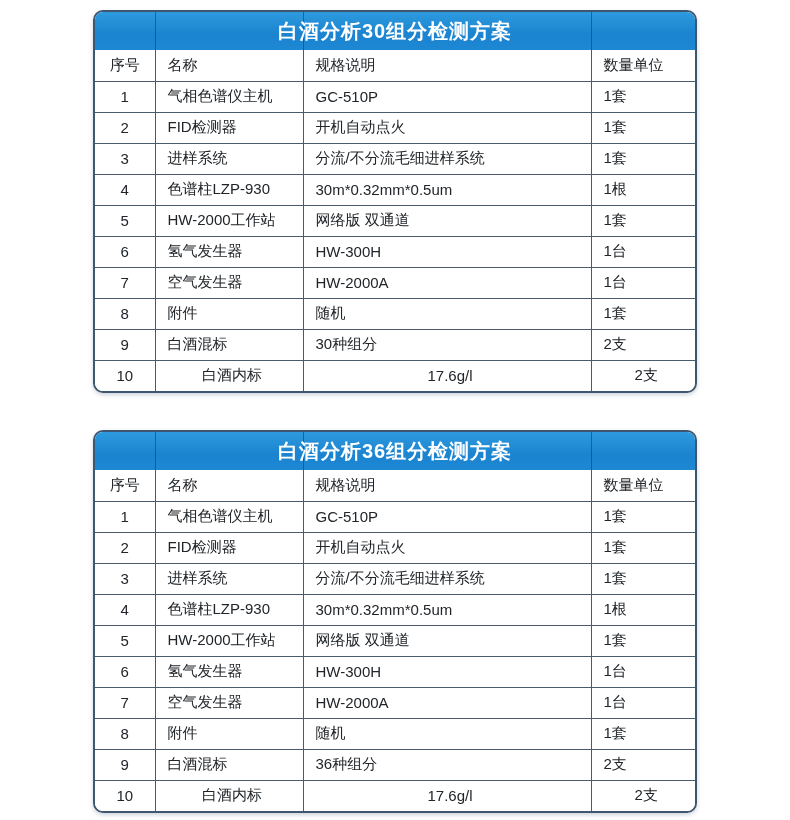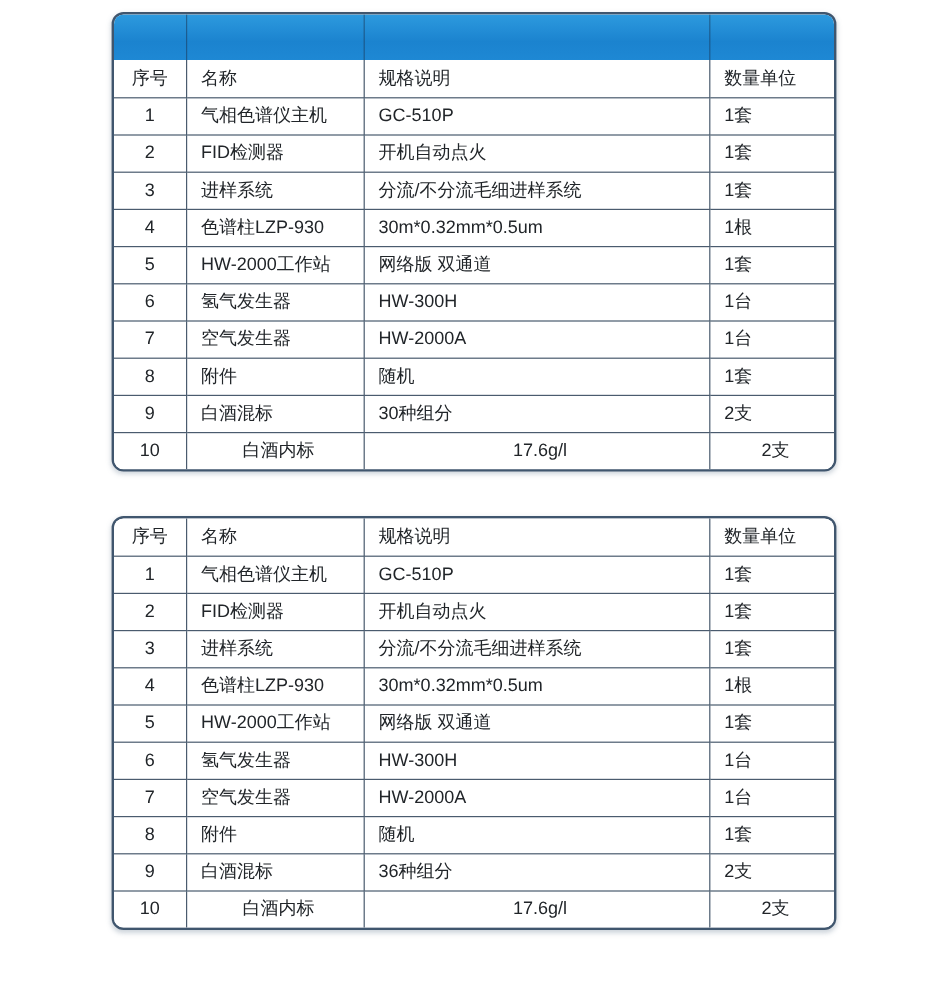--- a/index.html
+++ b/index.html
@@ -88,20 +88,21 @@
 </head>
 <body>
 
 <main class="page">
 
   <section class="spec-table">
     <div class="title-bar">
       <span class="col-divider d1"></span>
       <span class="col-divider d2"></span>
       <span class="col-divider d3"></span>
+      <h2>白酒分析30组分检测方案</h2>
     </div>
     <table class="grid">
       <colgroup>
         <col class="c1">
           <col class="c2">
           <col class="c3">
           <col class="c4">
       </colgroup>
       <thead>
         <tr>
@@ -170,20 +171,26 @@
             <td>10</td>
             <td>白酒内标</td>
             <td>17.6g/l</td>
             <td>2支</td>
           </tr>
         </tbody>
     </table>
   </section>
 
   <section class="spec-table">
+    <div class="title-bar">
+      <span class="col-divider d1"></span>
+      <span class="col-divider d2"></span>
+      <span class="col-divider d3"></span>
+      <h2>白酒分析36组分检测方案</h2>
+    </div>
     <table class="grid">
       <colgroup>
         <col class="c1">
           <col class="c2">
           <col class="c3">
           <col class="c4">
       </colgroup>
       <thead>
         <tr>
           <th>序号</th>

